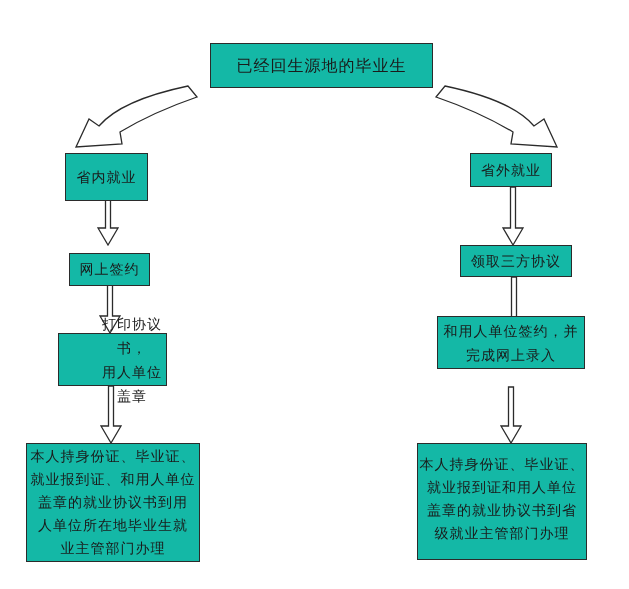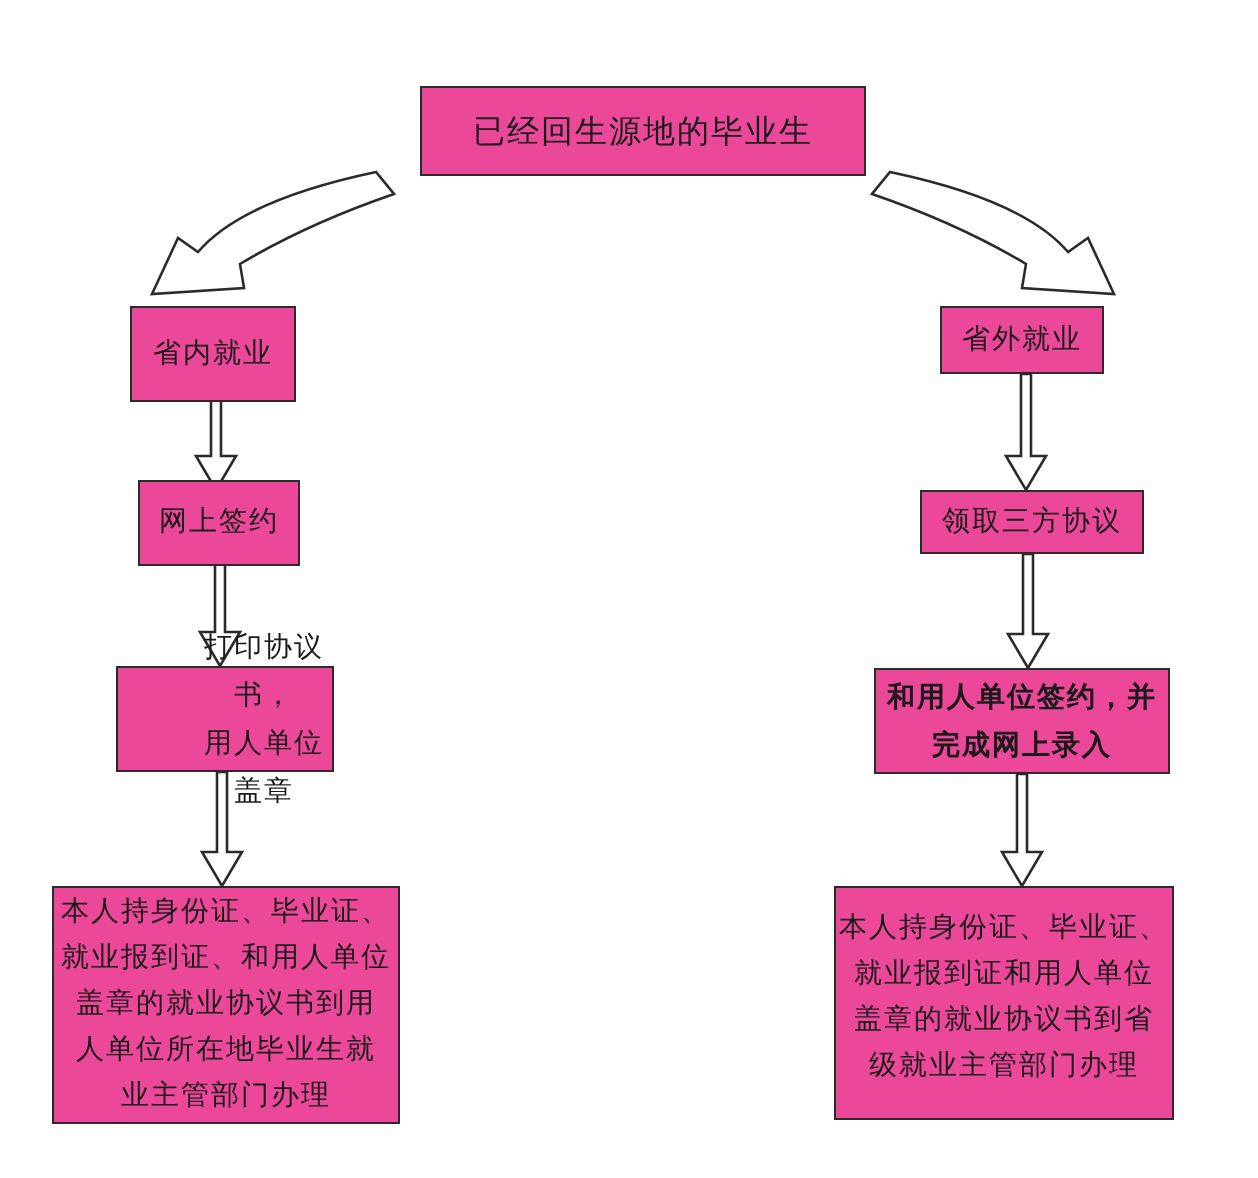--- a/index.html
+++ b/index.html
@@ -20,38 +20,38 @@
   .arrows-layer path {
     fill: #ffffff;
     stroke: #2b2b2b;
     stroke-width: 1.3;
     stroke-linejoin: miter;
   }
   .node {
     position: absolute;
     box-sizing: border-box;
     border: 1px solid #2b2b2b;
-    background: #ec4899;
+    background: #14b8a6;
     display: flex;
     align-items: center;
     justify-content: center;
     text-align: center;
     white-space: pre-line;
     font-size: 14px;
     line-height: 23px;
     letter-spacing: 1px;
   }
   .node-root    { left: 210px; top: 43px;  width: 223px; height: 45px; font-size: 16px; }
   .node-l0      { left: 65px;  top: 153px; width: 83px;  height: 48px; }
-  .node-l1      { left: 69px;  top: 240px; width: 81px;  height: 43px; }
+  .node-l1      { left: 69px;  top: 253px; width: 81px;  height: 33px; }
   .node-l2      { left: 58px;  top: 333px; width: 109px; height: 53px; line-height: 24px; padding-left: 39px; }
   .node-l3      { left: 26px;  top: 443px; width: 174px; height: 119px; }
   .node-r0      { left: 470px; top: 153px; width: 82px;  height: 34px; }
   .node-r1      { left: 460px; top: 245px; width: 112px; height: 32px; }
-  .node-r2      { left: 437px; top: 334px; width: 148px; height: 53px; line-height: 24px; font-weight: bold; }
+  .node-r2      { left: 437px; top: 316px; width: 148px; height: 53px; line-height: 24px; }
   .node-r3      { left: 417px; top: 443px; width: 170px; height: 117px;
                   align-items: flex-start; padding-top: 9px; }
 </style>
 </head>
 <body>
 
 <div class="canvas">
 
   <svg class="arrows-layer" viewBox="0 0 629 589" xmlns="http://www.w3.org/2000/svg">
 

